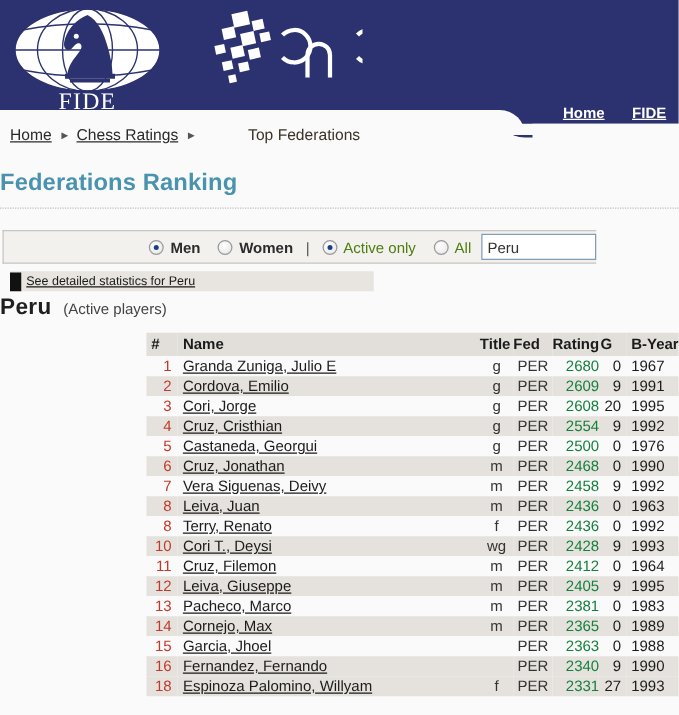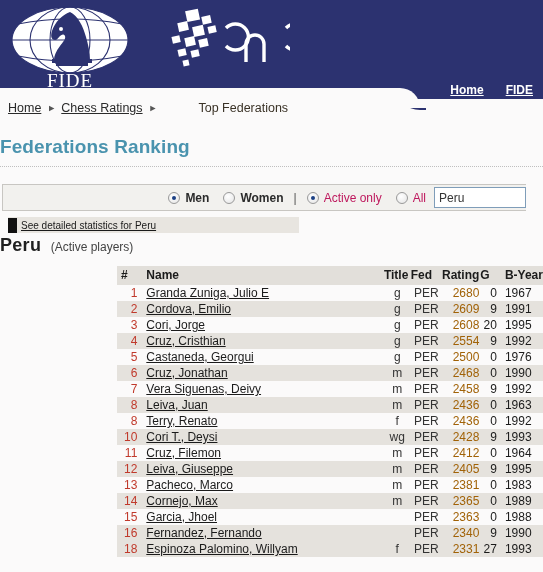--- a/index.html
+++ b/index.html
@@ -113,21 +113,21 @@
     left: 0; top: 166px;
     width: 543px;
     height: 0;
     border-top: 1px dotted #BFBFBF;
   }
 
   
   #filter-bar {
     position: absolute;
     left: 2px; top: 184px;
-    width: 524px;
+    width: 475px;
     height: 27px;
     background: #F2F1EE;
     border: 1px solid #C8C6C2;
     border-right: none;
     display: flex;
     align-items: center;
     justify-content: flex-end;
     padding-right: 0;
   }
   .radio-group {
@@ -155,21 +155,21 @@
     border-radius: 50%;
     background: #1B3F83;
   }
   .radio-label-bold {
     font-size: 12px;
     font-weight: bold;
     color: #2b2b2b;
   }
   .radio-label {
     font-size: 12px;
-    color: #be185d;
+    color: #4d7c0f;
   }
   .pipe {
     font-size: 12px;
     color: #555;
     margin-right: 10px;
     margin-left: -4px;
   }
   #fed-search {
     width: 92px;
     height: 21px;
@@ -256,21 +256,21 @@
     height: 14px;
   }
   table#players tr.odd td { background: #FBFAFA; }
   table#players tr.even td { background: #E5E2DD; }
 
   .c-rank   { width: 26px; text-align: right; padding-right: 5px !important; color: #C0392B; }
   .c-name   { width: 250px; text-align: left; }
   .c-name a { color: #1b1b1b; text-decoration: underline; padding-left: 4px; }
   .c-title  { width: 27px; text-align: center; color: #333; }
   .c-fed    { width: 32px; text-align: center; color: #333; }
-  .c-rating { width: 36px; text-align: right; color: #a16207; }
+  .c-rating { width: 36px; text-align: right; color: #15803d; }
   .c-g      { width: 22px; text-align: right; padding-right: 4px !important; color: #1b1b1b; }
   .c-byear  { width: 36px; text-align: left; padding-left: 4px !important; color: #1b1b1b; }
 
   th.c-rank, th.c-name { padding-left: 4px !important; }
   th.c-title { text-align: left; }
   th.c-fed { text-align: left; }
   th.c-rating { text-align: left; }
   th.c-g { text-align: left; padding-left: 1px !important; }
   th.c-byear { text-align: left; padding-left: 4px !important; }
 </style>

